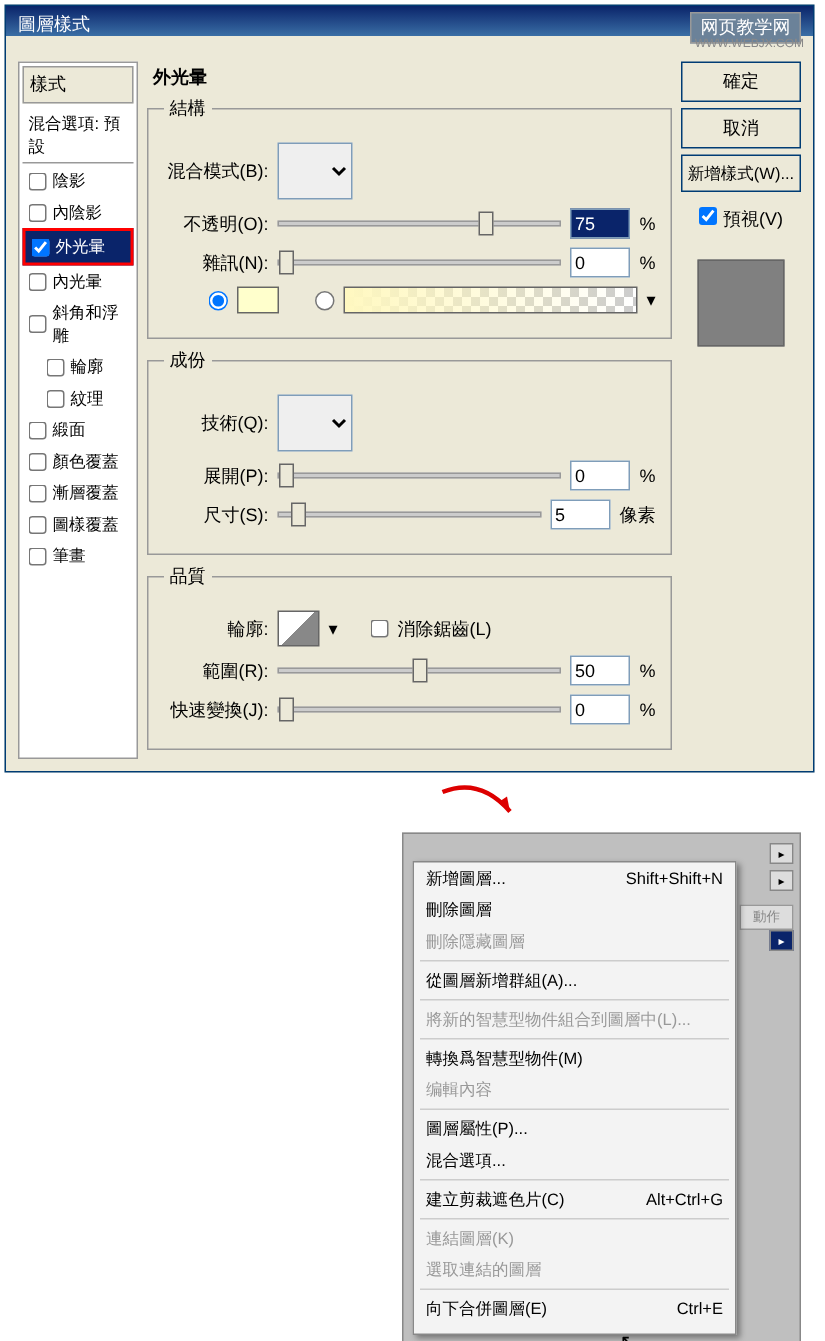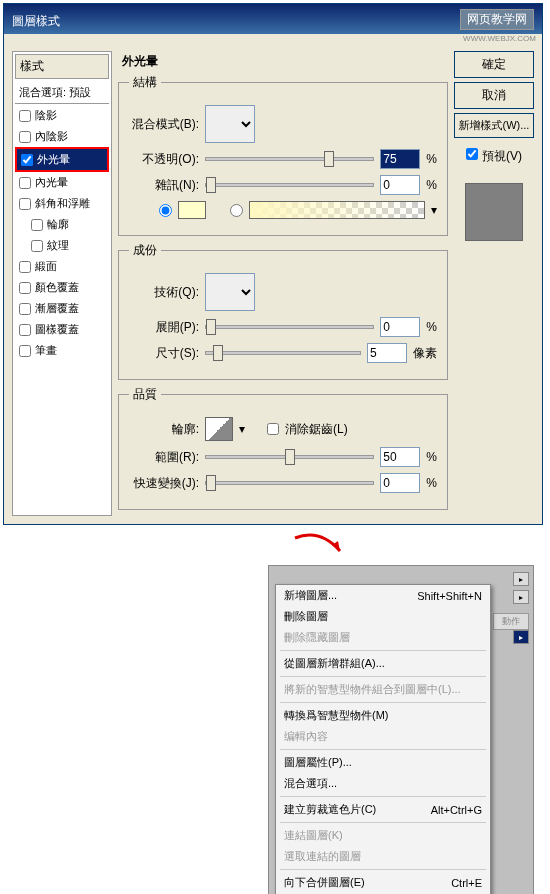--- a/index.html
+++ b/index.html
@@ -1,25 +1,25 @@
 <!DOCTYPE html>
 <html><head>
 <meta charset="utf-8">
 <style>
 * { box-sizing: border-box; margin: 0; padding: 0; }
 body { font-family: "Microsoft JhengHei", "SimSun", sans-serif; font-size: 12px; background: #fff; width: 550px; }
 
 
 .dialog { width: 540px; background: #ECE9D8; border: 1px solid #003C74; margin: 3px; }
-.titlebar { background: linear-gradient(#0A246A, #3A6EA5); color: #fff; padding: 4px 8px; display: flex; justify-content: space-between; align-items: flex-end; height: 30px; }
+.titlebar { background: linear-gradient(#0A246A, #3A6EA5); color: #fff; padding: 4px 8px; display: flex; justify-content: space-between; align-items: flex-start; height: 20px; }
 .badge { background: #6B8299; color: #fff; padding: 1px 6px; font-size: 12px; border: 1px solid #999; }
 .sub-badge { font-size: 8px; color: #888; text-align: right; margin-right: 6px; }
 .dialog-body { display: flex; padding: 8px; gap: 6px; }
 
-.side { width: 100px; border: 1px solid #999; background: #fff; padding: 2px; }
+.side { width: 80px; border: 1px solid #999; background: #fff; padding: 2px; }
 .side-header { background: #ECE9D8; border: 1px solid #999; padding: 3px 4px; margin-bottom: 3px; }
 .side-line { border-bottom: 1px solid #999; padding: 3px 4px; margin-bottom: 1px; font-size: 11px; }
 .side-item { padding: 3px 4px; display: flex; align-items: center; gap: 4px; font-size: 11px; }
 .side-item.selected { background: #0A246A; color: #fff; border: 2px solid red; }
 .side-item.indent { padding-left: 16px; }
 input[type=checkbox] { width: 12px; height: 12px; }
 
 .main { flex: 1; }
 fieldset { border: 1px solid #999; padding: 8px 10px 10px; margin-bottom: 6px; }
 legend { padding: 0 4px; }

